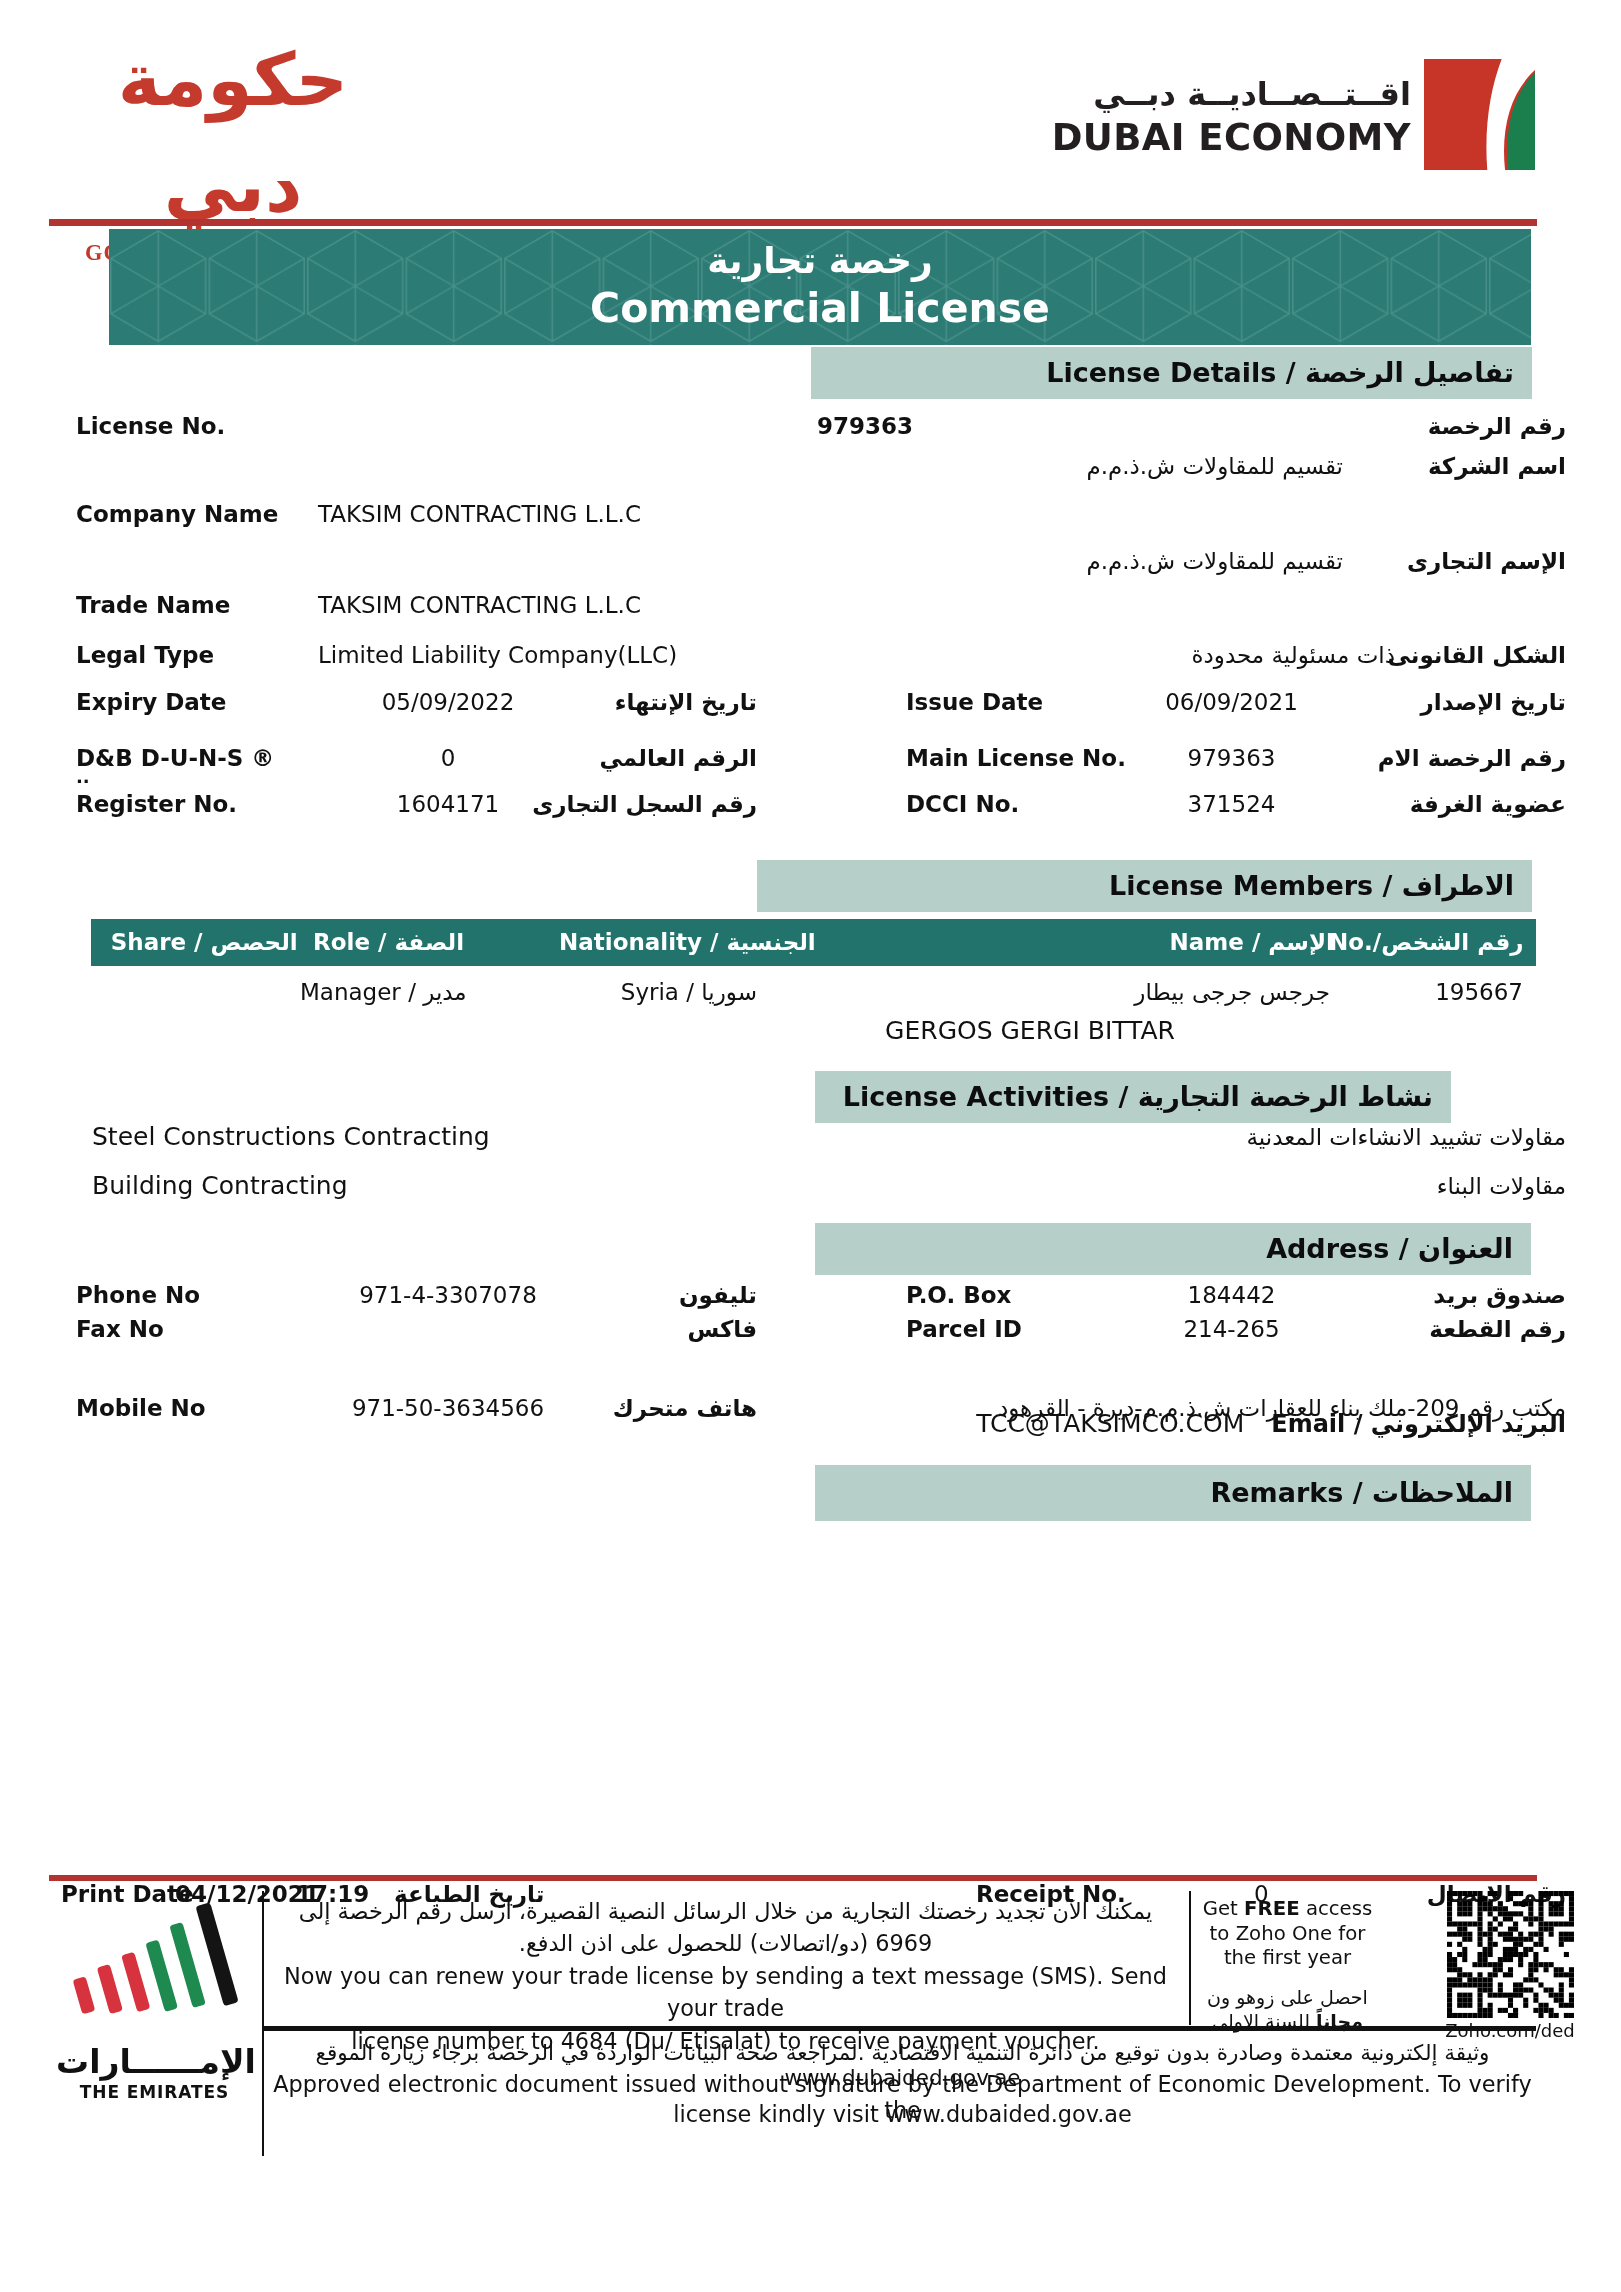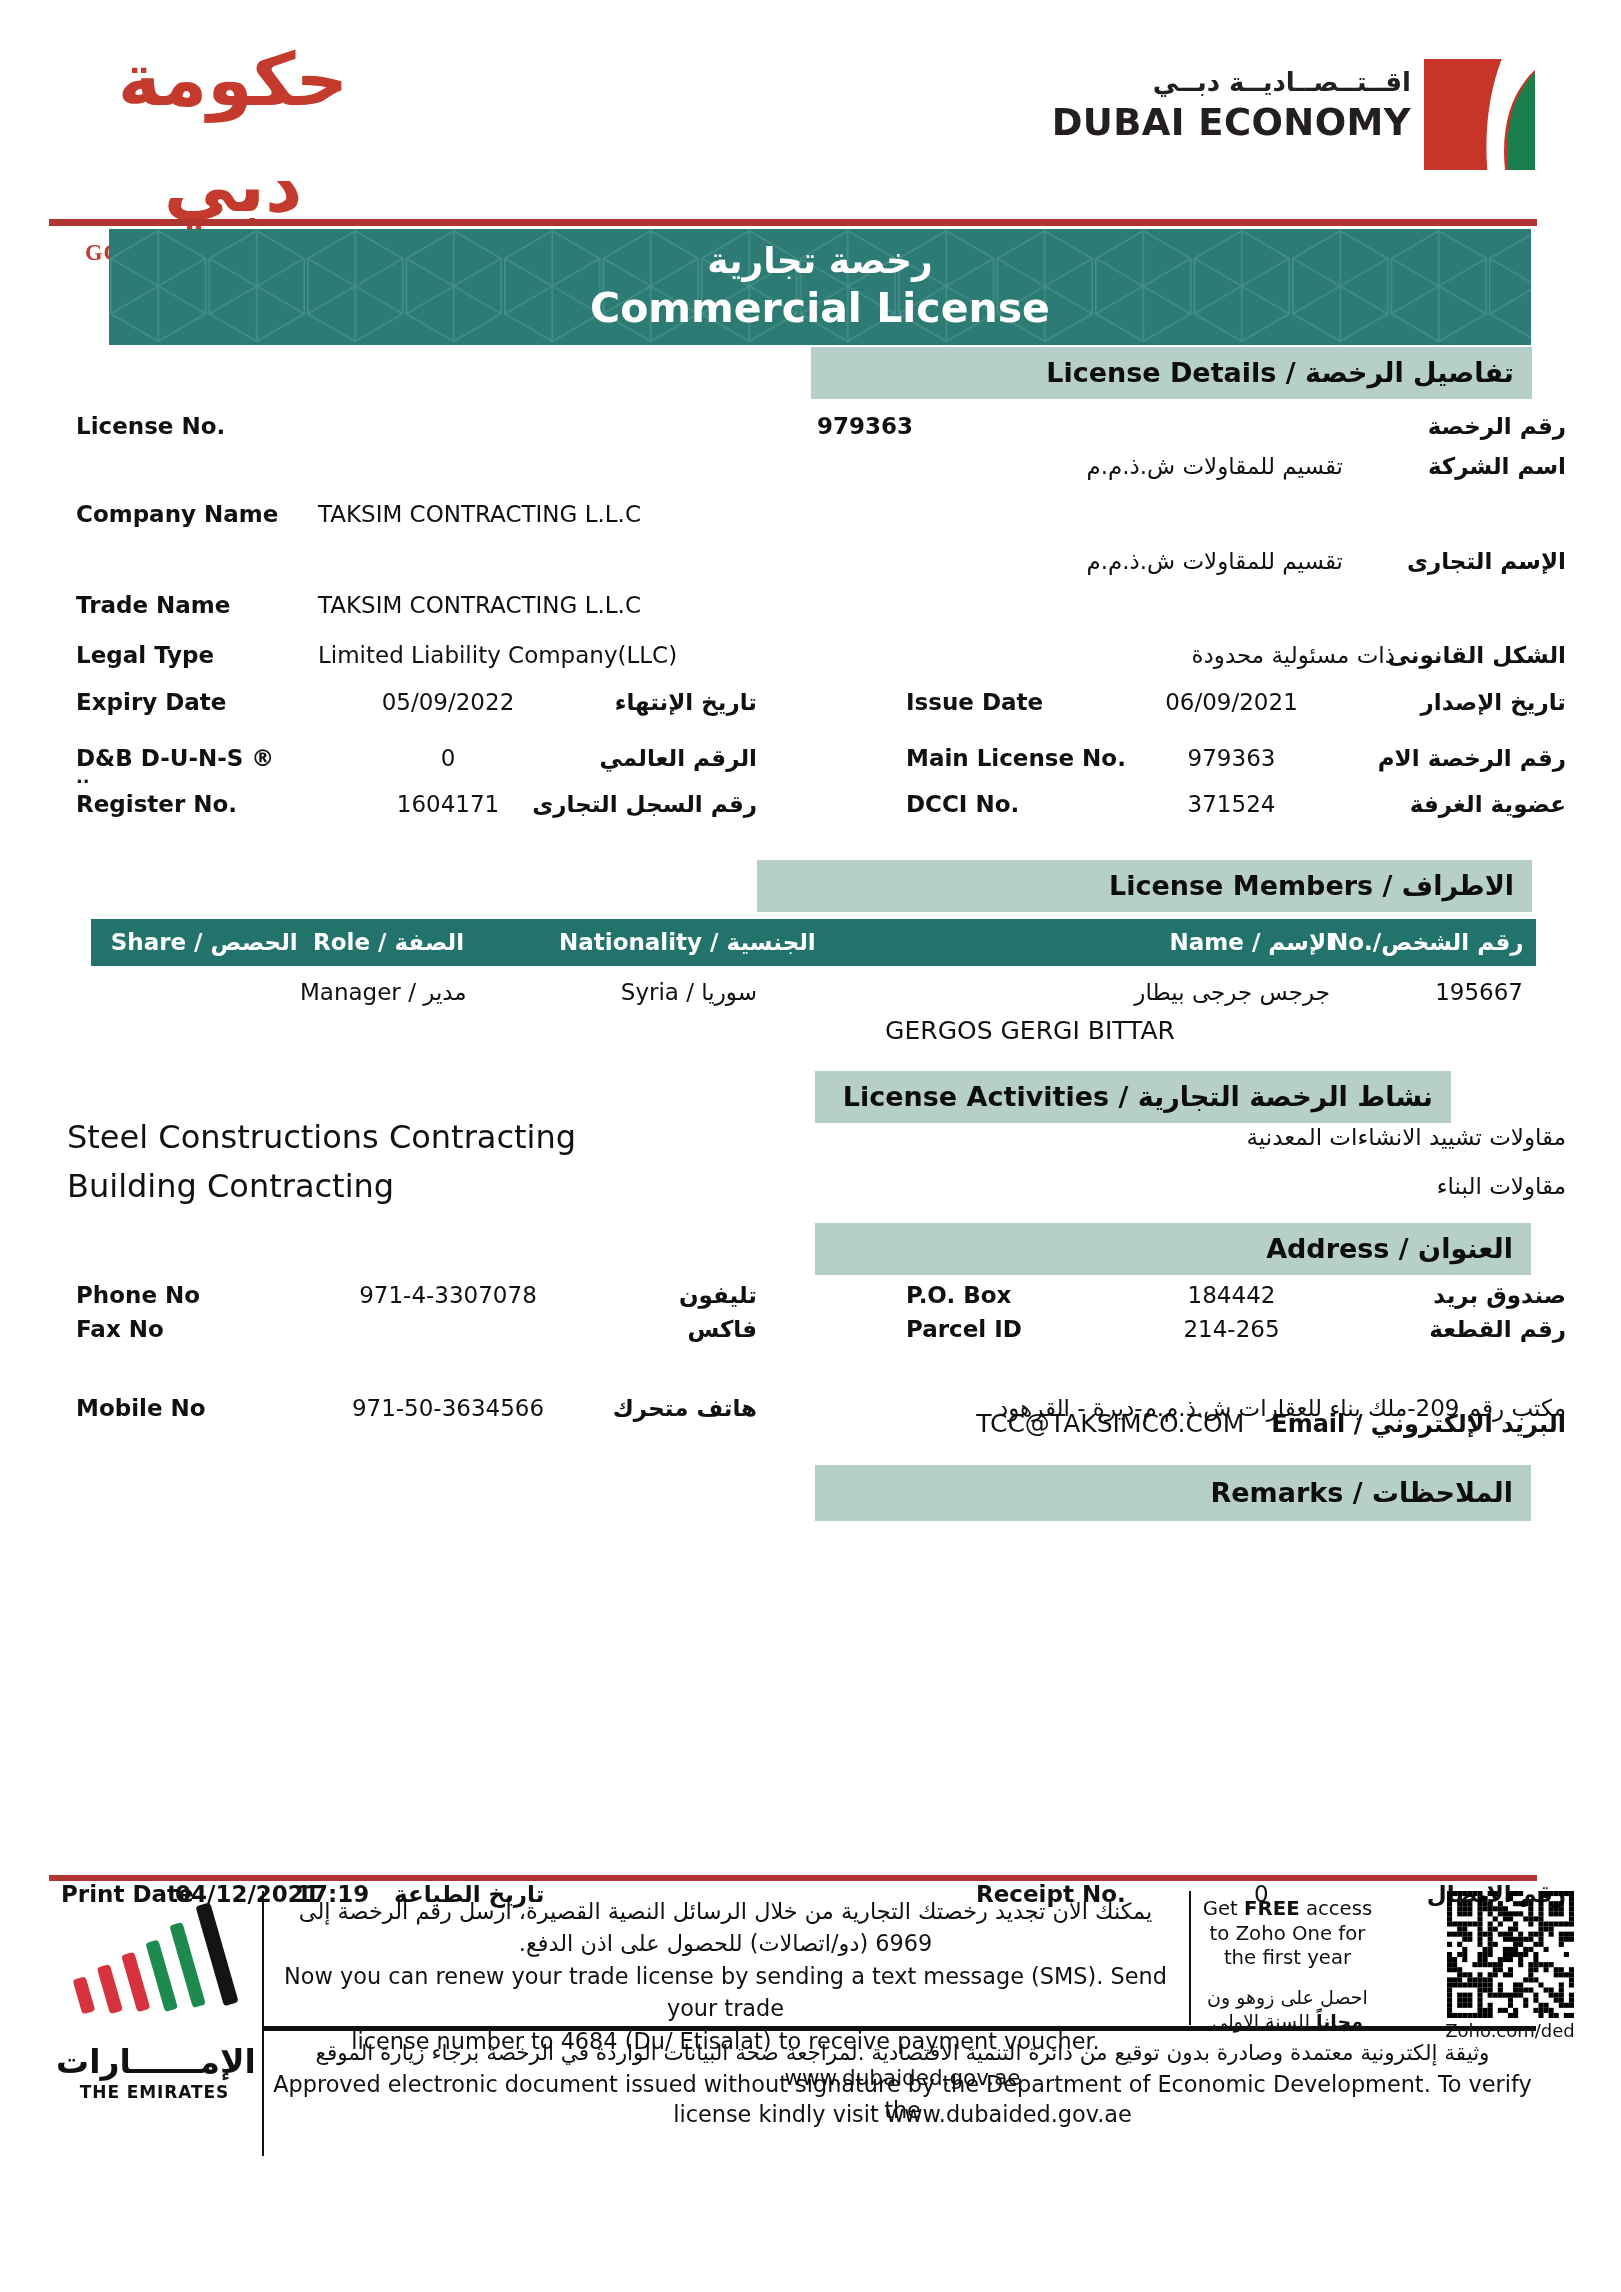--- a/index.html
+++ b/index.html
@@ -6,21 +6,21 @@
   .page{position:relative;width:1622px;height:2293px;background:#ffffff;overflow:hidden;
         font-family:"DejaVu Sans","Liberation Sans",sans-serif;color:#111;font-size:23px;}
   .abs{position:absolute;}
 
   
   #gov-logo{left:63px;top:27px;width:340px;text-align:center;}
   #gov-calligraphy{font-size:73px;line-height:1.45;color:#c43a2c;font-weight:bold;}
   #gov-text{margin-top:1.8px;font-family:"Liberation Serif",serif;font-weight:bold;
             font-size:22.4px;letter-spacing:0.9px;color:#c0392b;}
   #de-text{right:211px;top:68px;text-align:right;color:#231f20;}
-  #de-ar{font-size:26px;font-weight:bold;line-height:1.15;}
+  #de-ar{font-size:32px;font-weight:bold;line-height:1.15;margin-top:8px;}
   #de-en{font-size:37px;font-weight:bold;letter-spacing:0.4px;margin-top:3.6px;}
   #de-mark{left:1422px;top:59px;width:115px;height:111px;}
 
   
   #redline1{left:49px;top:219px;width:1488px;height:7.2px;background:#b23430;}
   #banner{left:109px;top:229px;width:1422px;height:116px;background:#2c7b74;text-align:center;color:#fff;}
   #banner svg.pat{position:absolute;left:0;top:0;width:100%;height:100%;}
   #banner-ar{position:relative;font-size:36px;font-weight:bold;margin-top:10.7px;}
   #banner-en{position:relative;font-size:41px;font-weight:bold;margin-top:3.6px;}
 
@@ -62,21 +62,21 @@
                  background:#21736b;color:#fff;font-weight:bold;}
   #member-header span{position:absolute;white-space:nowrap;}
   .mh1{left:19.7px;} .mh2{left:222px;} .mh3{left:468px;} .mh4{right:202px;} .mh5{right:12.5px;}
   #member-row{top:976px;}
   .mrole{left:300px;} .mnat{left:506px;width:251px;text-align:right;}
   .mname{right:292px;} .mno{right:99px;}
   #member-name-en{left:806px;top:1016px;width:448px;text-align:center;font-size:25px;}
 
   
   #act-row1{top:1121px;} #act-row2{top:1170px;}
-  .act-en{left:67px;font-size:32px;} .act-ar{right:56px;}
+  .act-en{left:92px;font-size:25px;} .act-ar{right:56px;}
 
   
   #addr-row1{top:1279px;} #addr-row2{top:1313px;} #addr-row3{top:1392px;}
   .addr-ar-val{right:56px;width:555px;text-align:right;direction:rtl;}
   #addr-email{right:56px;top:1408px;height:32px;line-height:32px;display:flex;gap:27px;align-items:center;}
   #addr-email .email-val{font-size:25px;}
   #addr-email .email-lbl{font-weight:bold;font-size:24px;}
 
   
   #print-row{top:1878px;font-weight:bold;}

